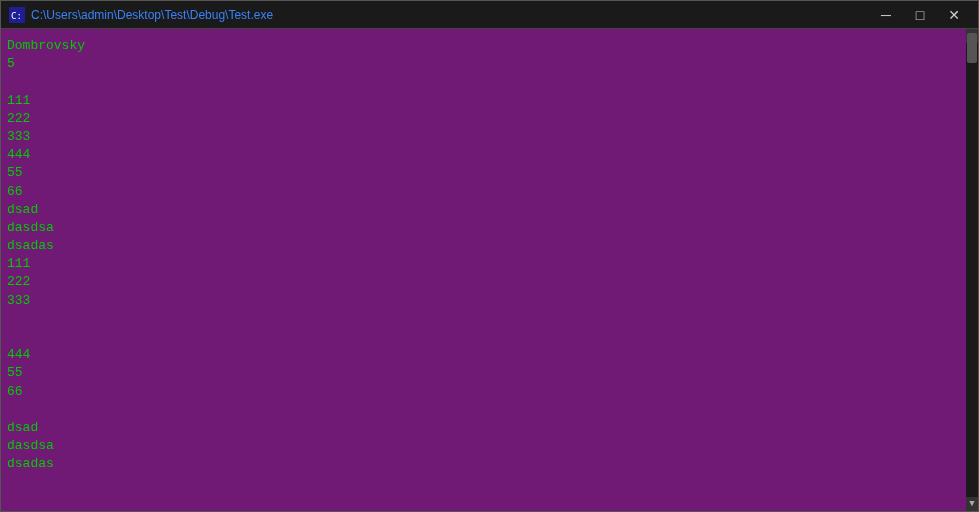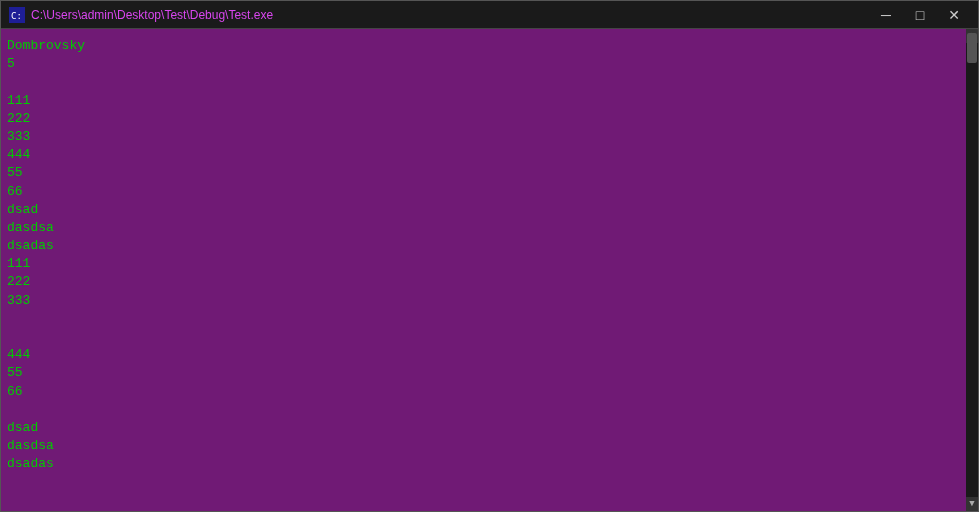--- a/index.html
+++ b/index.html
@@ -32,21 +32,21 @@
     }
 
     .title-bar-icon {
       width: 16px;
       height: 16px;
       margin-right: 6px;
       flex-shrink: 0;
     }
 
     .title-bar-text {
-      color: #d946ef;
+      color: #3b82f6;
       font-size: 12px;
       font-family: 'Segoe UI', Arial, sans-serif;
       flex: 1;
     }
 
     .title-bar-controls {
       display: flex;
       gap: 2px;
     }
 

